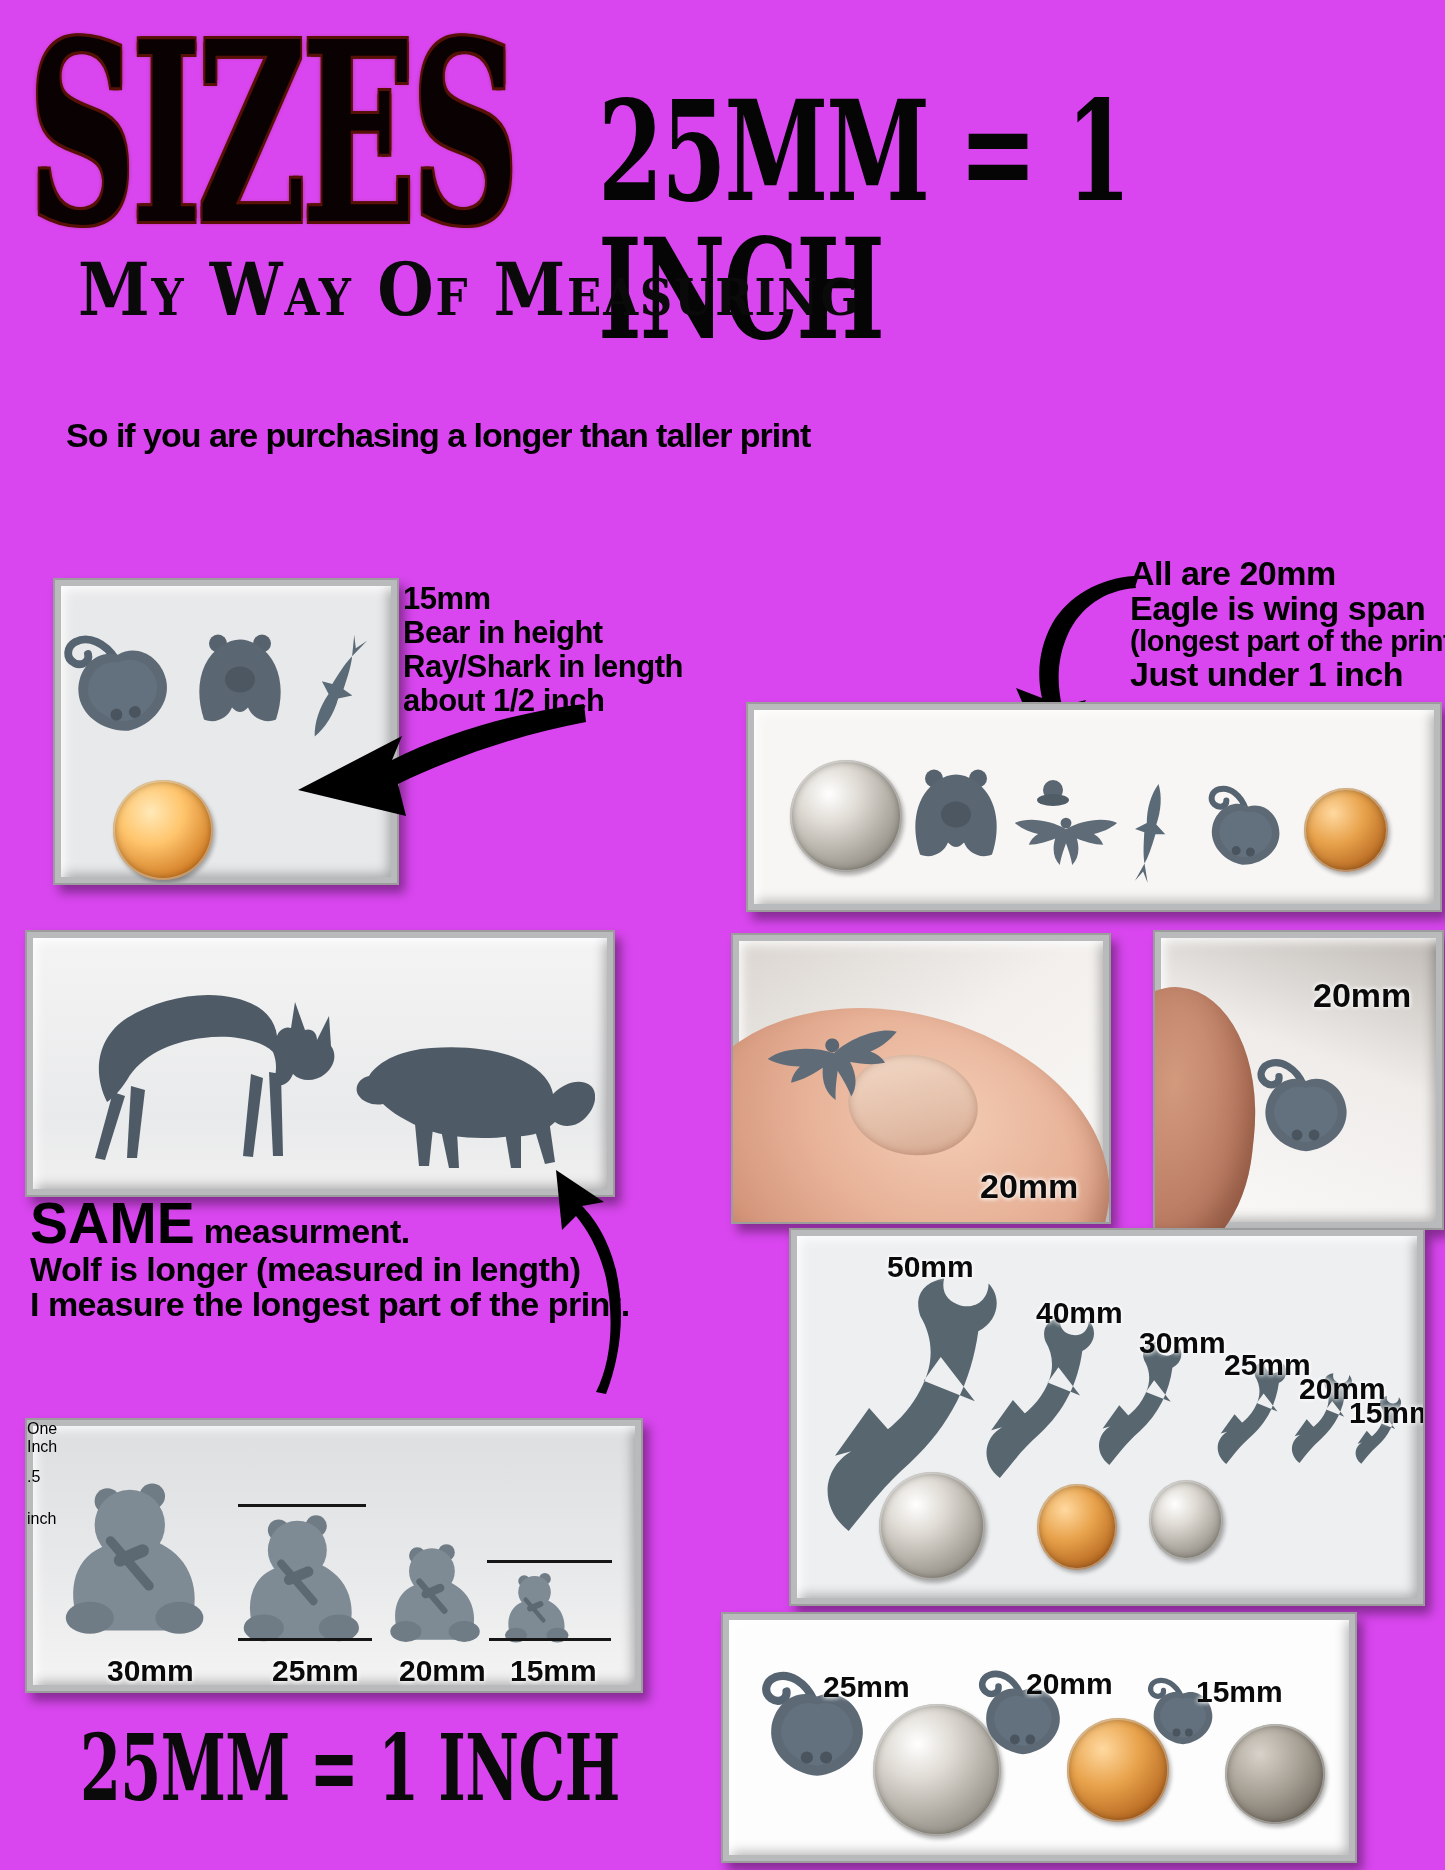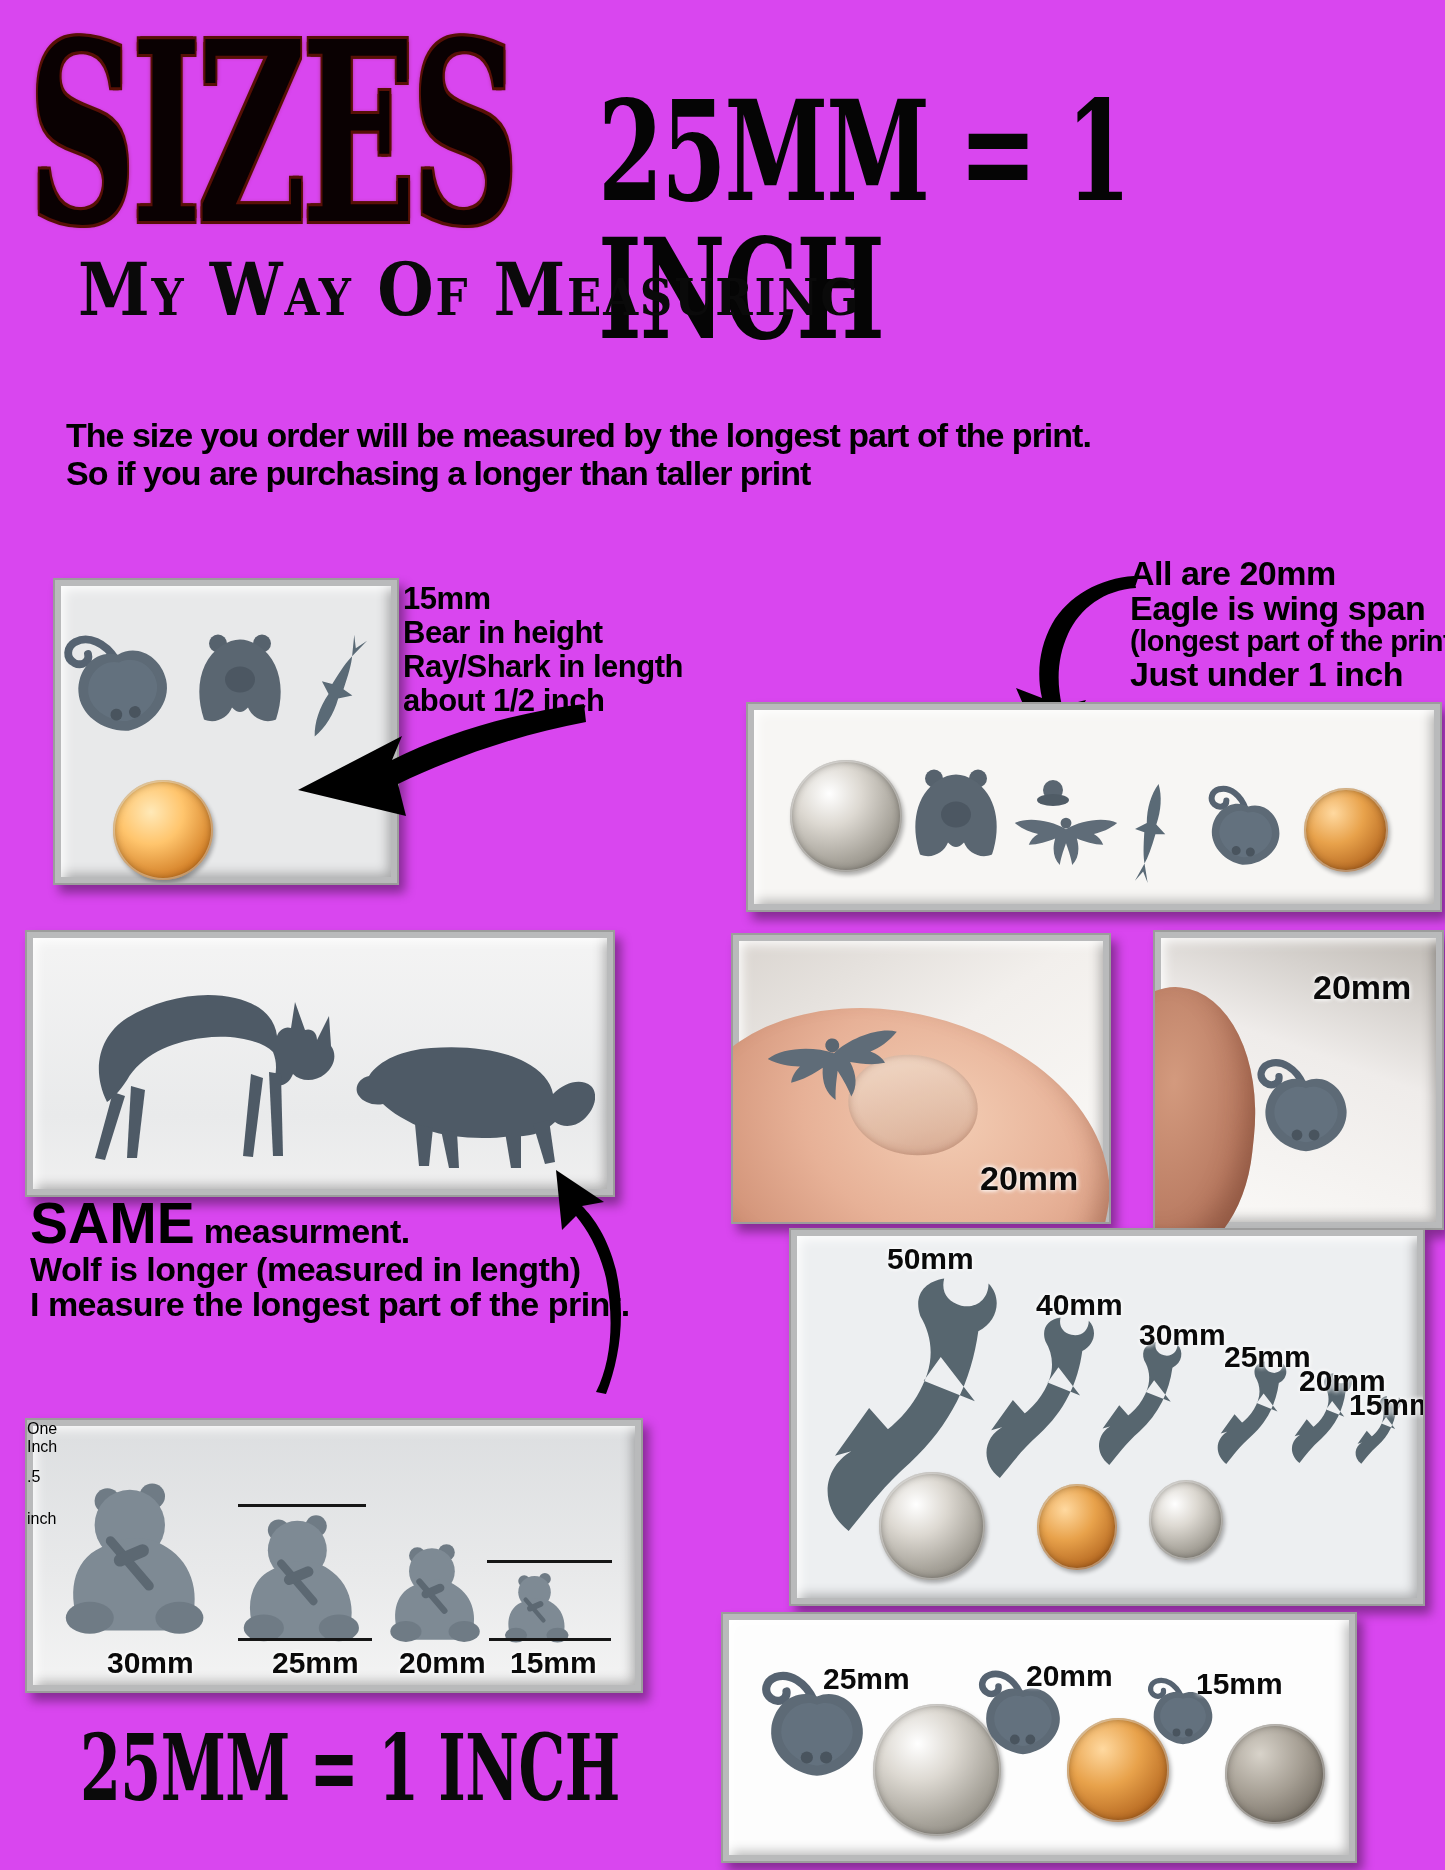--- a/index.html
+++ b/index.html
@@ -17,21 +17,21 @@
       font-variant:small-caps;font-size:72px;line-height:1;letter-spacing:2px;
       transform:scaleX(.90);transform-origin:0 0;color:#0a0a0a;}
   .tagline{position:absolute;left:66px;top:331px;font-size:33px;font-weight:bold;letter-spacing:-.8px;}
   .para{position:absolute;left:66px;top:416px;font-size:34px;font-weight:bold;line-height:38px;letter-spacing:-1px;}
 
   
   .photo{position:absolute;background:#f4f4f4;border:2px solid #9c9c9c;overflow:hidden;
       box-shadow:inset 0 0 0 6px #b9babb,inset 9px 9px 12px rgba(255,255,255,.95),
       inset -9px -9px 12px rgba(0,0,0,.28),6px 8px 10px rgba(0,0,0,.38);}
   .ph-label{position:absolute;font-weight:bold;font-size:30px;color:#0a0a0a;white-space:nowrap;
-      text-shadow:0 0 5px rgba(255,255,255,.95),0 0 5px rgba(255,255,255,.95);}
+      text-shadow:0 0 5px rgba(255,255,255,.95),0 0 5px rgba(255,255,255,.95);margin-top:8px;}
   .ph-label.lg{font-size:34px;}
   .fig{position:absolute;}
   .coin{position:absolute;border-radius:50%;
       box-shadow:inset 0 0 0 2px rgba(255,255,255,.35),inset 0 0 9px rgba(0,0,0,.45),2px 3px 4px rgba(0,0,0,.3);}
   .coin.silver{background:radial-gradient(circle at 35% 30%,#ffffff 0,#ddd9d2 30%,#a6a299 65%,#76726a 100%);}
   .coin.silver-dark{background:radial-gradient(circle at 35% 30%,#d8d3ca 0,#a49d92 45%,#6e675d 85%,#524c44 100%);}
   .coin.copper{background:radial-gradient(circle at 35% 30%,#ffd9a0 0,#e8a24b 38%,#b4661f 78%,#7f4413 100%);}
   .coin.copper-bright{background:radial-gradient(circle at 38% 32%,#ffe9b8 0,#ffc56d 35%,#d27d24 75%,#9a5416 100%);}
   .mline{position:absolute;height:3px;background:#161616;}
 
@@ -119,21 +119,20 @@
         <path d="M160,112 L166,148 L176,148 L176,112 Z" fill="#4e5a66"></path>
         <path d="M188,104 L200,144 L210,142 L204,100 Z" fill="#4e5a66"></path>
       </symbol>
     </defs>
   </svg>
 
   <div class="big-title">SIZES</div>
   <div class="eq-top">25MM = 1 INCH</div>
   <div class="subtitle">My Way Of Measuring</div>
   <div class="para">
-    <div>The size you order will be measured by the longest part of the print.</div>
     <div>So if you are purchasing a longer than taller print</div>
   </div>
 
   <div class="photo" style="left:53px;top:578px;width:342px;height:303px;background:#e8e9ea;">
     <svg class="fig" style="left:8px;top:45px;width:118px;height:118px;transform:rotate(-8deg);">
         <use href="#sym-ray"></use>
       </svg>
     <svg class="fig" style="left:135px;top:40px;width:100px;height:110px;">
         <use href="#sym-bear"></use>
       </svg>

